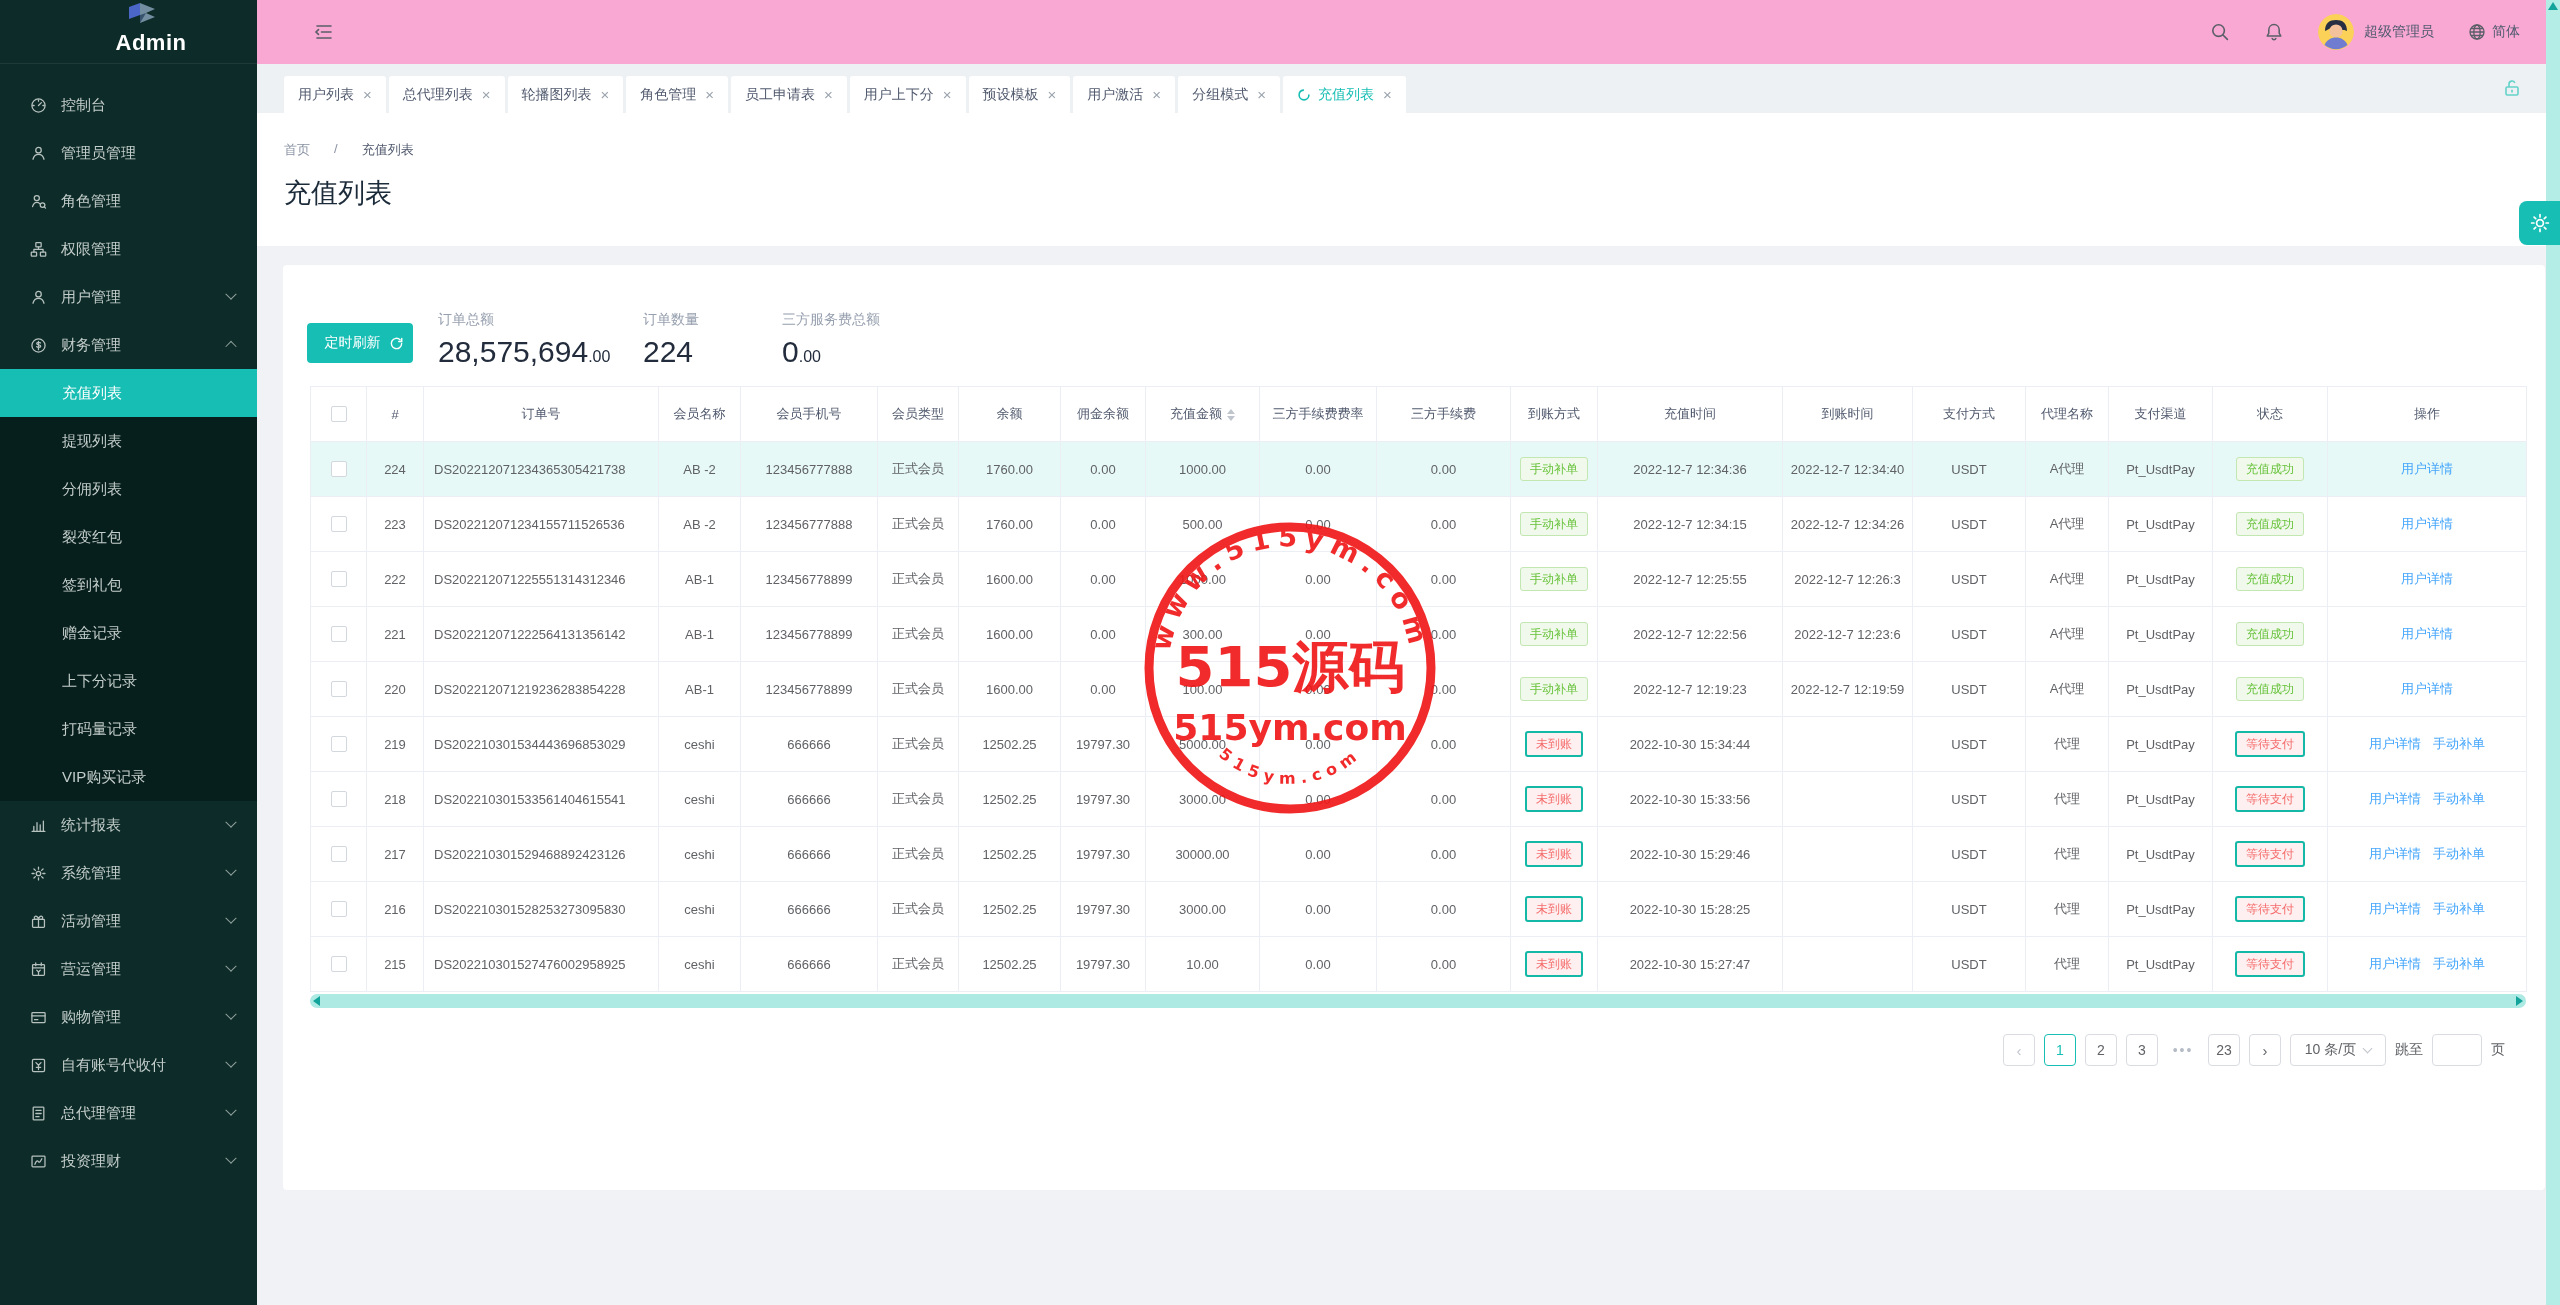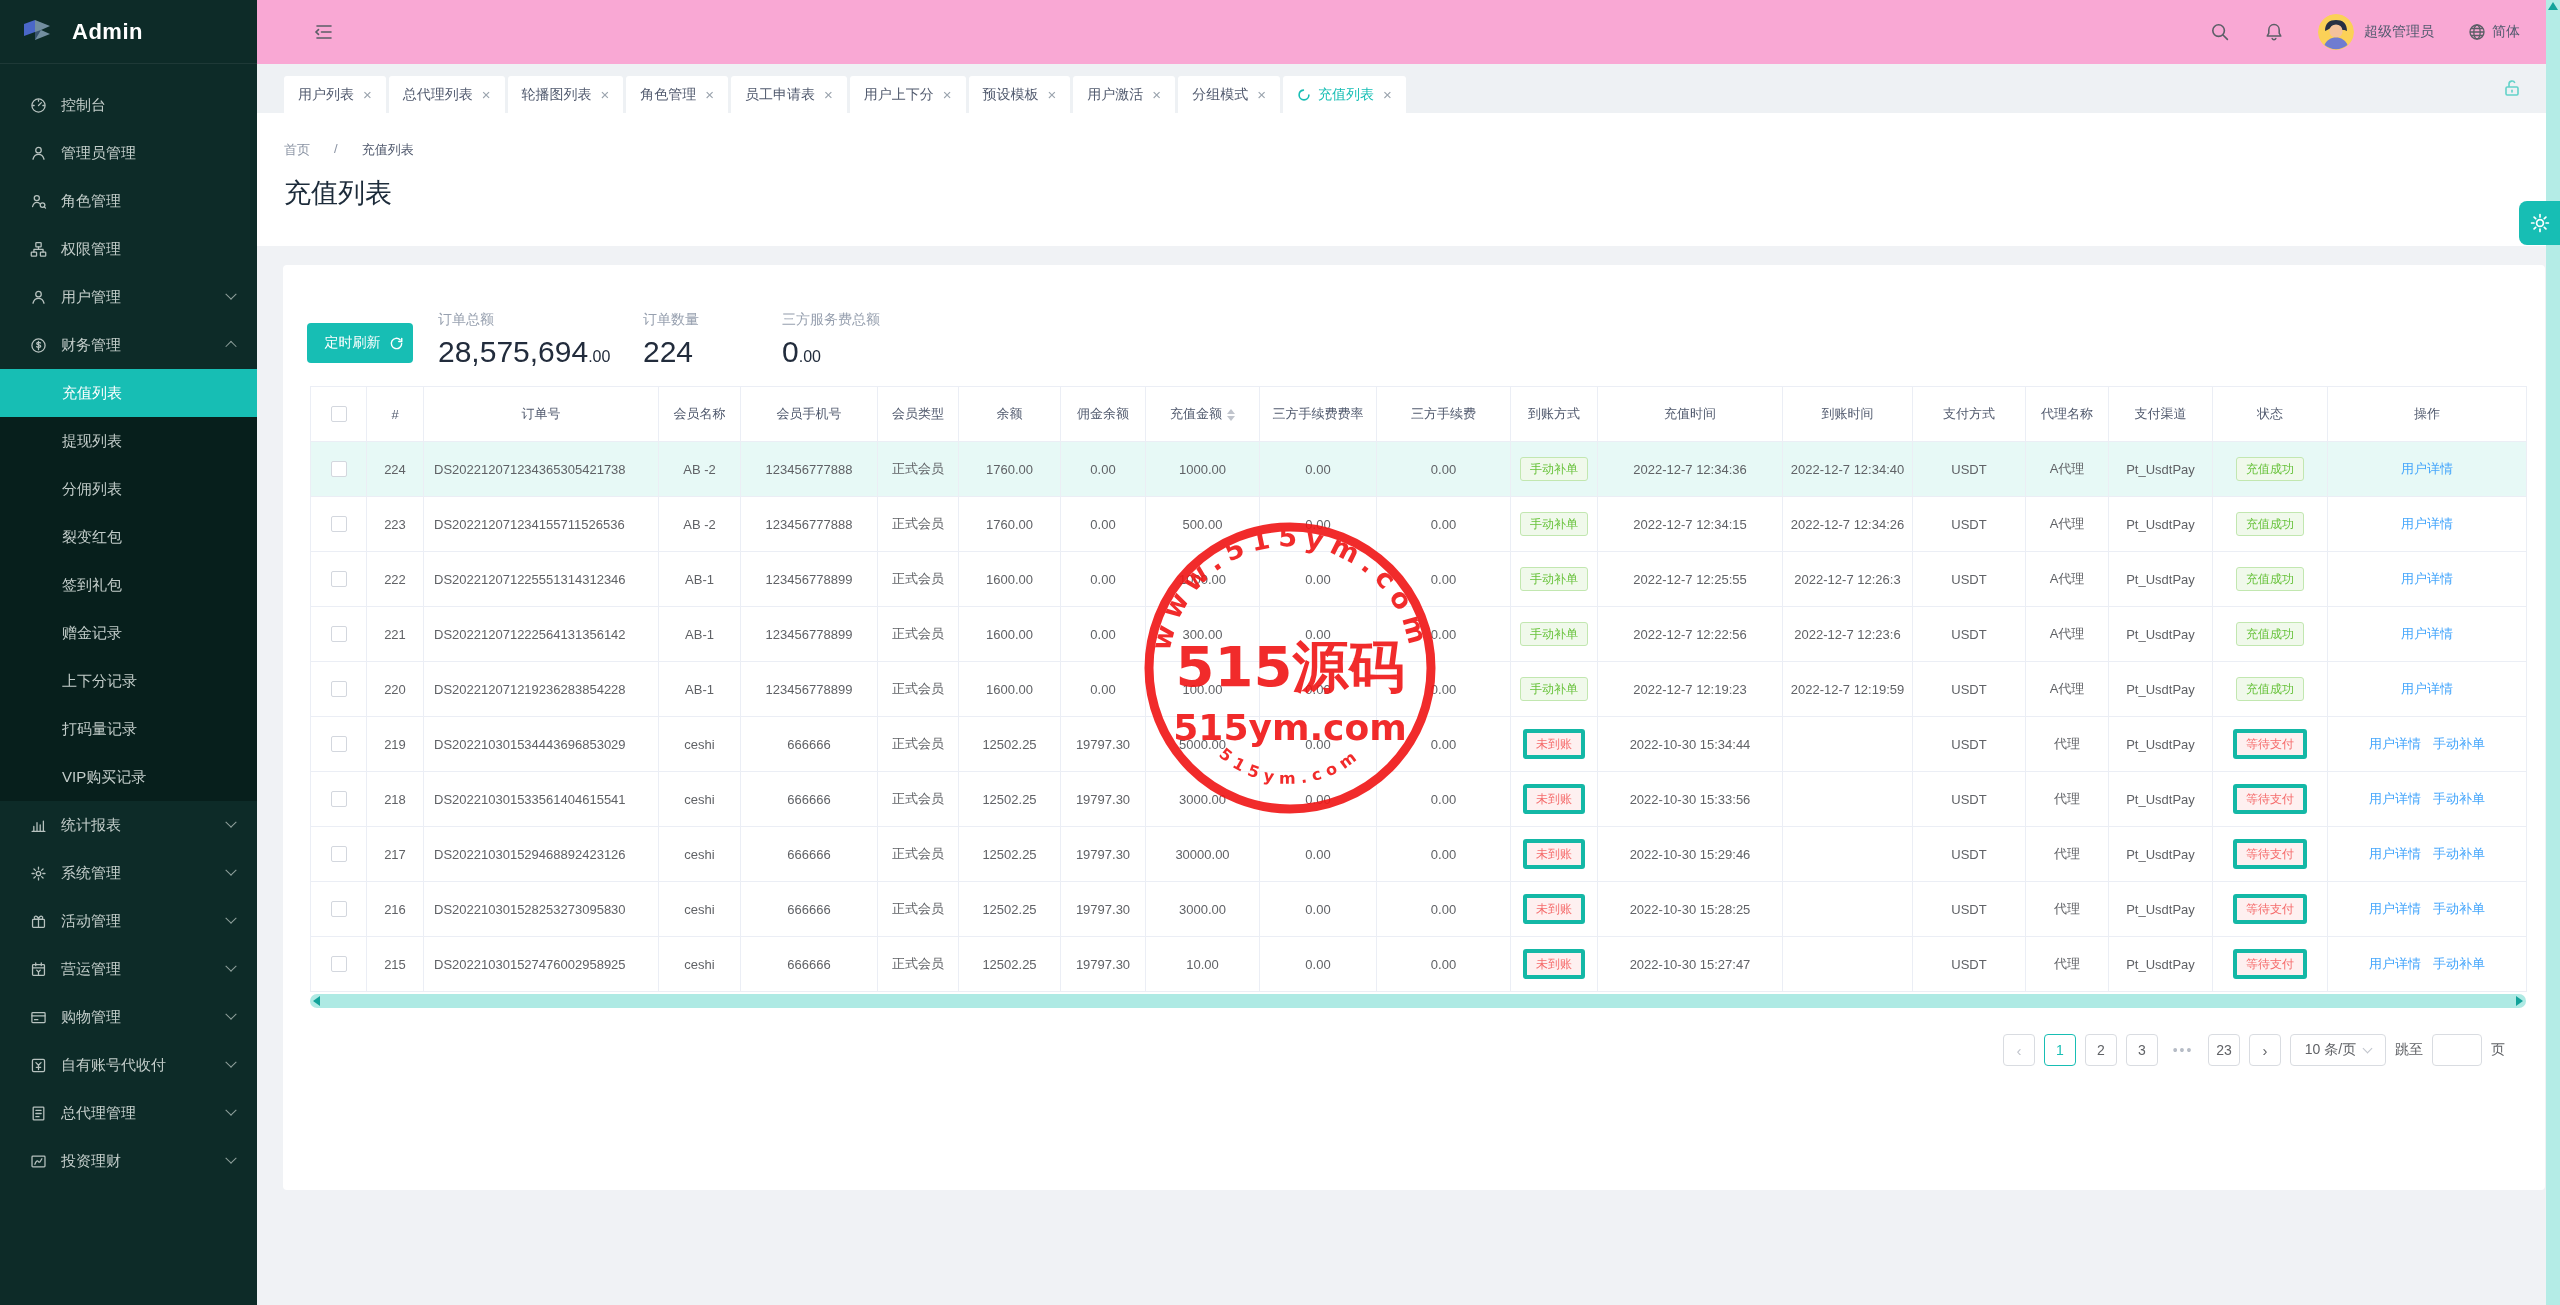--- a/index.html
+++ b/index.html
@@ -3,21 +3,21 @@
 <meta charset="utf-8">
 <style>
   * { margin:0; padding:0; box-sizing:border-box; }
   html,body { width:2560px; height:1305px; }
   body { position:relative; background:#f0f2f5; font-family:"Liberation Sans","DejaVu Sans",sans-serif; overflow:hidden; color:#515a6e; }
   .icon { display:inline-flex; align-items:center; justify-content:center; }
   .icon svg { display:block; }
 
   
   .sidebar { position:absolute; left:0; top:0; width:257px; height:1305px; background:#0d2b28; z-index:5; }
-  .logo { height:64px; display:flex; align-items:center; padding-left:20px; border-bottom:1px solid rgba(255,255,255,.07); }
+  .logo { height:64px; display:flex; align-items:center; padding-left:33px; border-bottom:1px solid rgba(255,255,255,.07);flex-direction:column; }
   .logo-text { color:#fff; font-size:22px; font-weight:bold; margin-left:12px; letter-spacing:.5px; }
   .s-item { height:48px; display:flex; align-items:center; padding:0 22px 0 30px; color:#c3cdca; font-size:15px; cursor:pointer; position:relative; }
   .s-item .icon { width:17px; height:17px; margin-right:14px; color:#b7c2bf; }
   .s-label { flex:1; white-space:nowrap; }
   .chev { width:8px; height:8px; border-right:1.4px solid #8fa09c; border-bottom:1.4px solid #8fa09c; flex:none; }
   .chev.down { transform:rotate(45deg) translate(-2px,-2px); }
   .chev.up { transform:rotate(-135deg) translate(-1px,-1px); }
   .submenu { background:#071f1c; }
   .submenu .s-item { padding-left:62px; }
   .submenu .s-item.active { background:#17beb4; color:#fff; }
@@ -96,21 +96,21 @@
   td { color:#606266; }
   tr.hl td { background:#e7f9f6; }
   td.l { text-align:left; padding-left:10px; }
   .cb { width:16px; height:16px; border:1px solid #d3d7de; border-radius:2px; background:#fff; display:inline-block; vertical-align:middle; cursor:pointer; }
   .sort { display:inline-flex; flex-direction:column; margin-left:5px; vertical-align:middle; gap:2px; }
   .sort i { width:0; height:0; border-left:4px solid transparent; border-right:4px solid transparent; display:block; }
   .sort .su { border-bottom:5px solid #c0c4cc; }
   .sort .sd { border-top:5px solid #c0c4cc; }
   .badge { display:inline-block; padding:4px 9px; border-radius:3px; font-size:12px; line-height:1.2; }
   .badge.green { color:#67c23a; background:#f0f9eb; border:1px solid #c2e7b0; }
-  .badge.red { color:#f56c6c; background:#fef0f0; border:4px solid #14b8a6; }
+  .badge.red { color:#f56c6c; background:#fef0f0; border:2px solid #14b8a6; }
   .lnk { color:#45a6fc; cursor:pointer; }
   .lnk + .lnk { margin-left:12px; }
 
   
   .hscroll { margin:2px 19px 0 27px; height:14px; background:#aeeae4; border-radius:7px; position:relative; }
   .hs-arrow { position:absolute; top:2px; width:0; height:0; border-top:5px solid transparent; border-bottom:5px solid transparent; }
   .hs-left { left:3px; border-right:7px solid #12a39a; }
   .hs-right { right:3px; border-left:7px solid #12a39a; }
 
   

